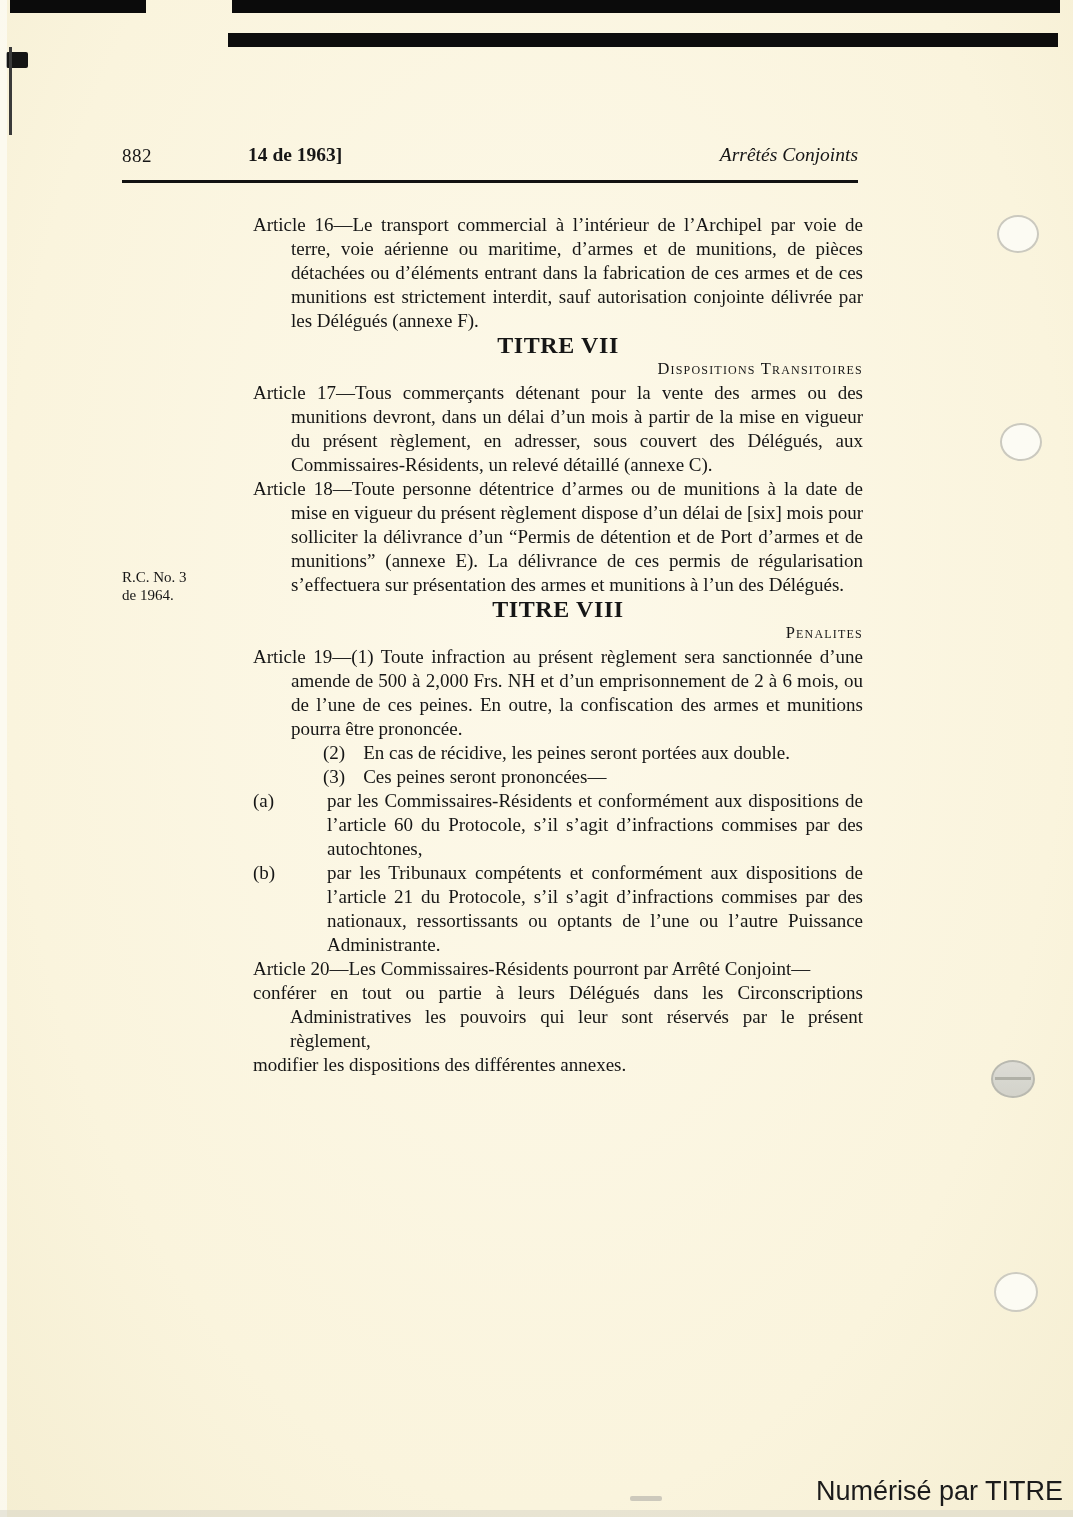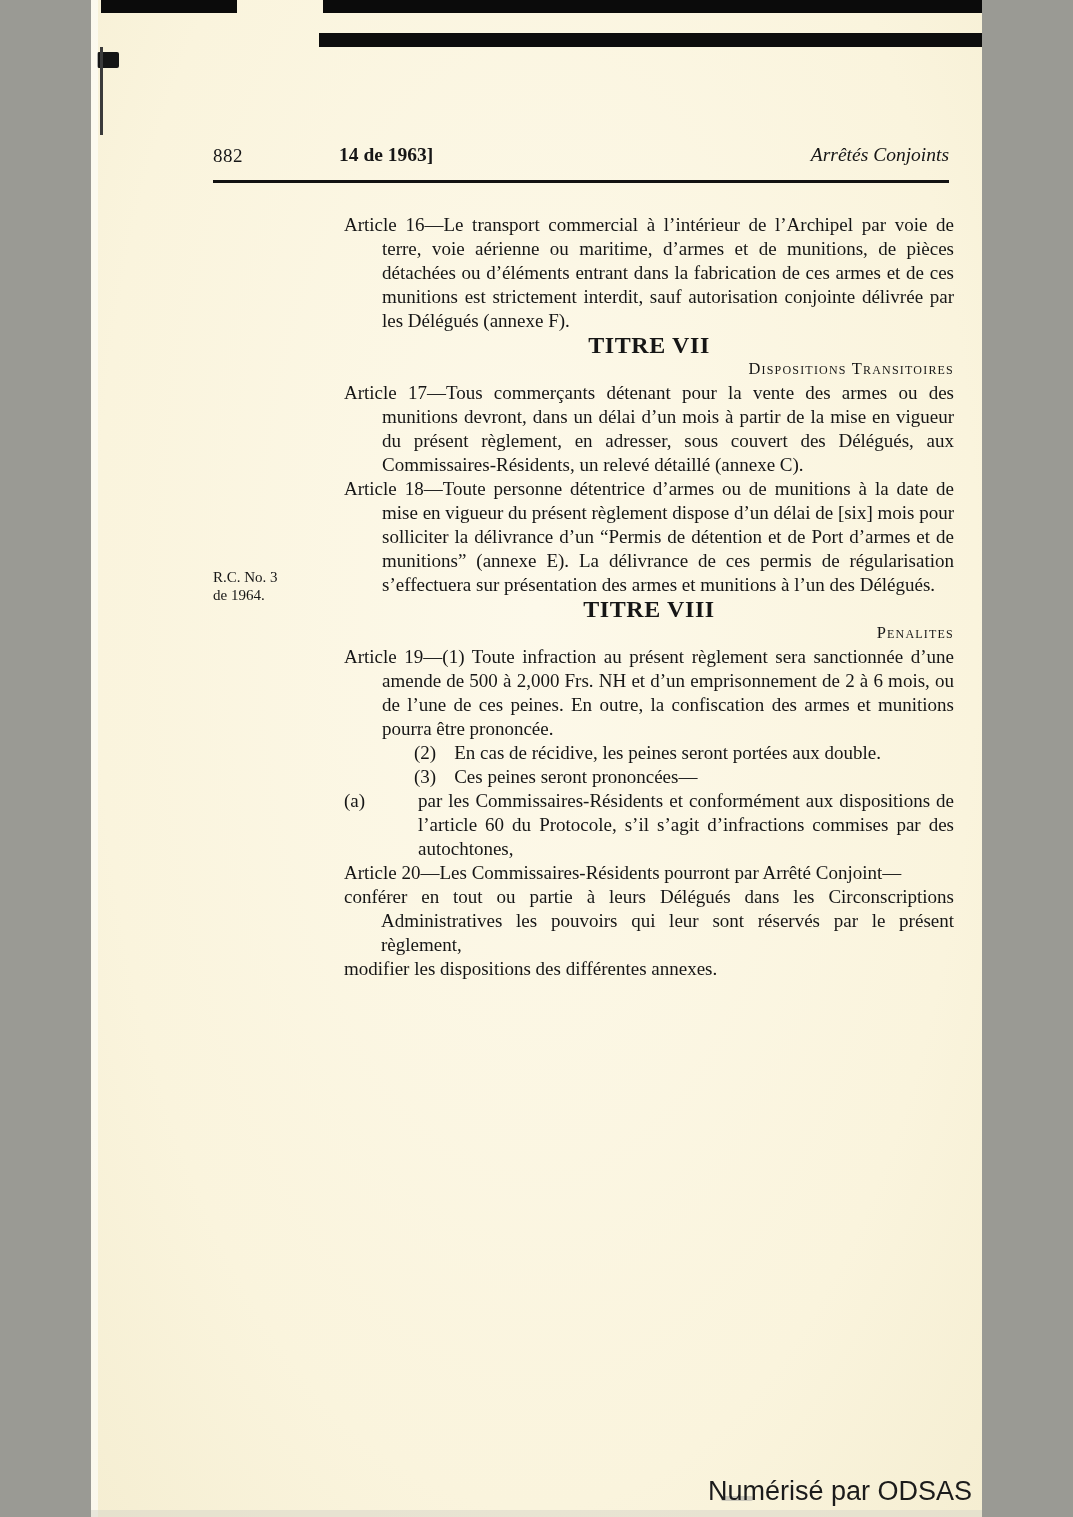--- a/index.html
+++ b/index.html
@@ -1,20 +1,20 @@
 <!DOCTYPE html>
 <html><head>
 <meta charset="utf-8">
 <style>
   html,body { margin:0; padding:0; }
   body { background:#9a9a94; font-family:"Liberation Serif", serif; }
 
   .page {
     position:relative;
-    width:891px; height:1517px;
+    width:1073px; height:1517px;
     margin:0 auto;
     background:#fbf6e1;
     background-image: radial-gradient(ellipse at 50% 40%, #fdf9ea 0%, #faf4dd 70%, #f5eed2 100%);
     overflow:hidden;
     color:#161616;
   }
 
   
   .bar-a { position:absolute; left:10px; top:0; width:136px; height:13px; background:#0b0b0b; }
   .bar-b { position:absolute; left:232px; top:0; width:828px; height:13px; background:#0b0b0b; }
@@ -109,24 +109,25 @@
     <h3 class="subtitle">Penalites</h3>
 
     <p class="article">Article 19—(1) Toute infraction au présent règlement sera sanctionnée d’une amende de 500 à 2,000 Frs. NH et d’un emprisonnement de 2 à 6 mois, ou de l’une de ces peines. En outre, la confiscation des armes et munitions pourra être prononcée.</p>
 
     <p class="indent-num"><span class="num-label">(2)</span><span>En cas de récidive, les peines seront portées aux double.</span></p>
 
     <p class="indent-num"><span class="num-label">(3)</span><span>Ces peines seront prononcées—</span></p>
 
     <p class="item"><span class="item-label">(a)</span><span>par les Commissaires-Résidents et conformément aux dispositions de l’article 60 du Protocole, s’il s’agit d’infractions commises par des autochtones,</span></p>
 
+    <p class="item"><span class="item-label">(b)</span><span>par les Tribunaux compétents et conformément aux dispositions de l’article 21 du Protocole, s’il s’agit d’infractions commises par des nationaux, ressortissants ou optants de l’une ou l’autre Puissance Administrante.</span></p>
 
     <p class="article mt20">Article 20—Les Commissaires-Résidents pourront par Arrêté Conjoint—</p>
 
     <p class="sub-indent-a">conférer en tout ou partie à leurs Délégués dans les Circonscriptions Administratives les pouvoirs qui leur sont réservés par le présent règlement,</p>
 
     <p class="sub-indent-b">modifier les dispositions des différentes annexes.</p>
 
   </div>
 
-  <div class="watermark">Numérisé par ODSAS</div>
+  <div class="watermark">Numérisé par TITRE</div>
 
 </div>
 
 </body></html>

